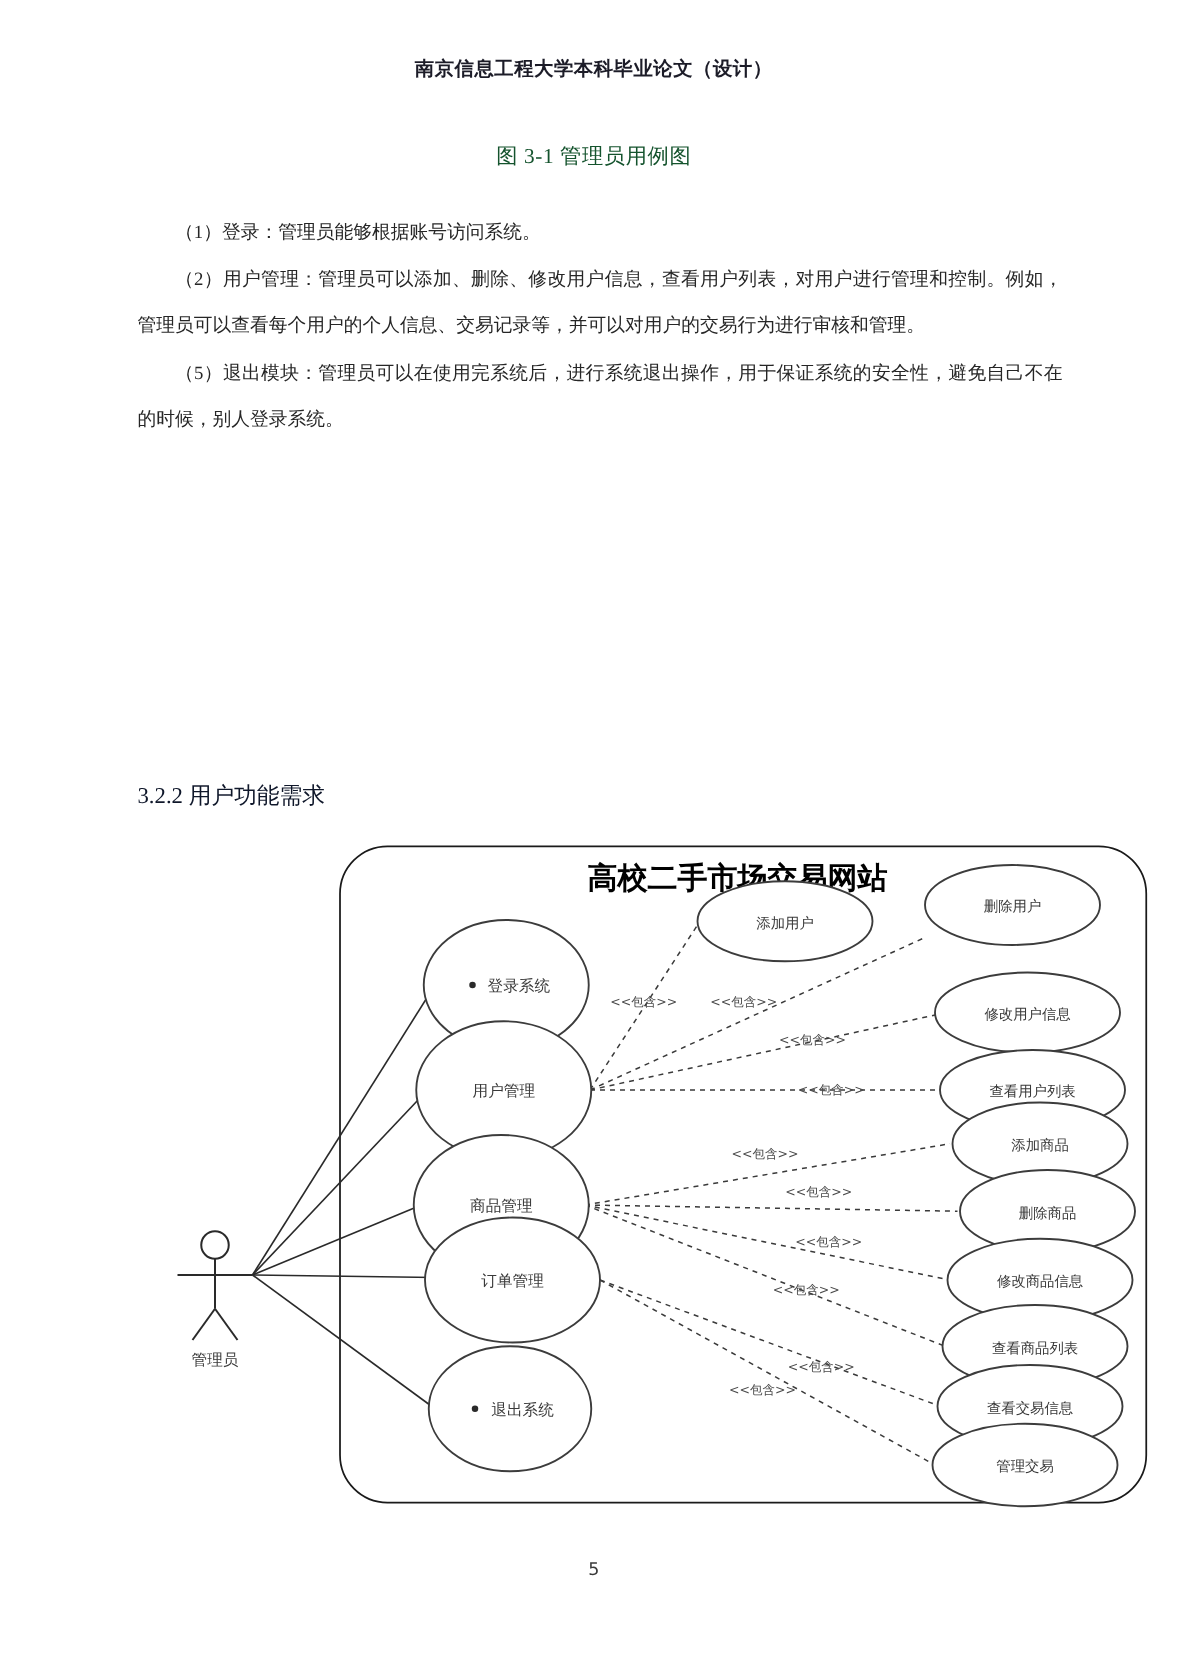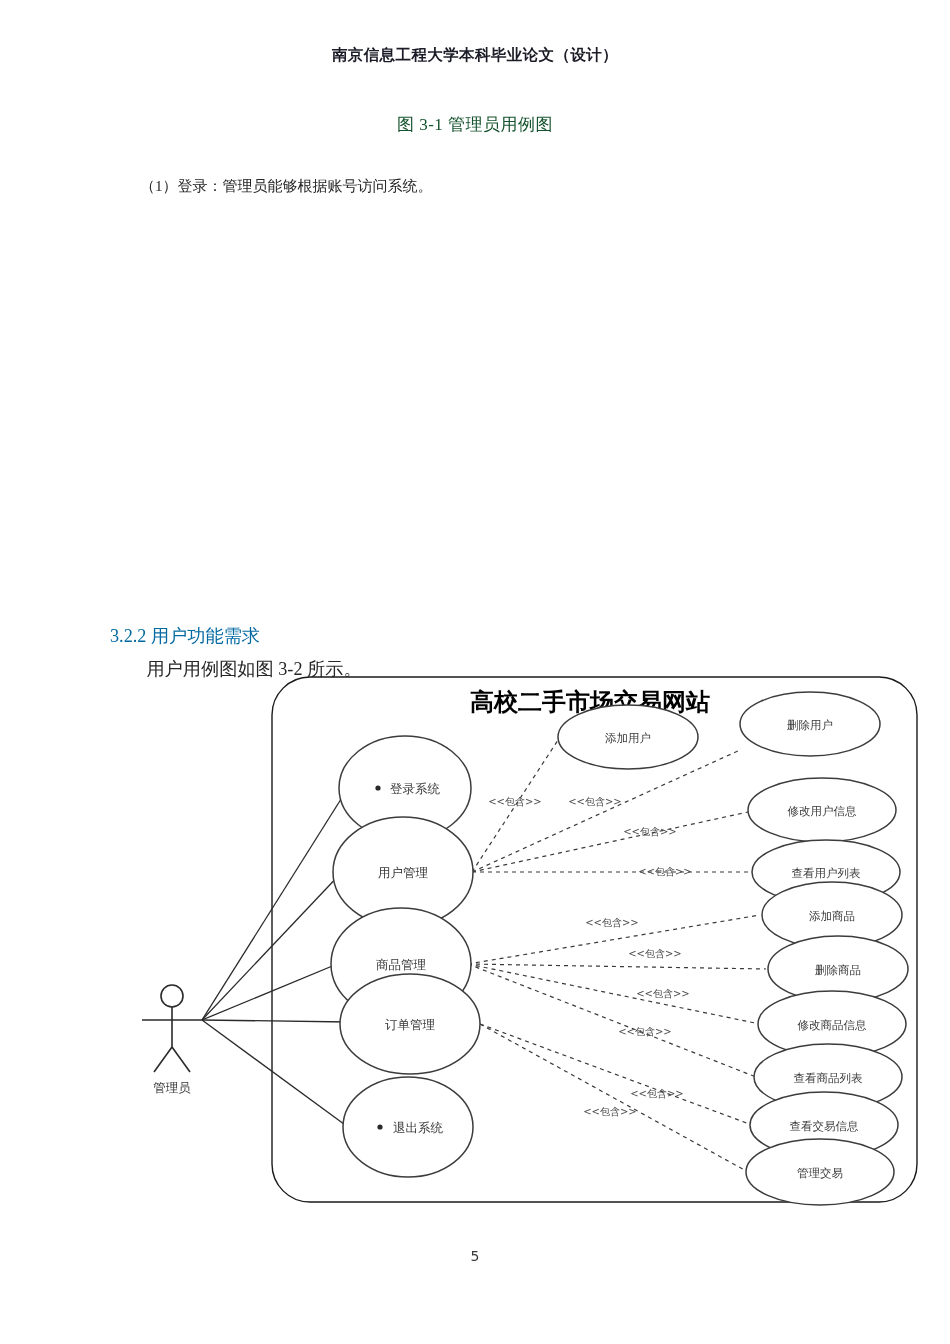--- a/index.html
+++ b/index.html
@@ -65,21 +65,21 @@
     color: #262626;
   }
 
   
   .section-heading {
     position: absolute;
     top: 620px;
     left: 110px;
     font-size: 18.2px;
     line-height: 33px;
-    color: #0369a1;
+    color: #0f172a;
   }
   .section-text {
     position: absolute;
     top: 653px;
     left: 110px;
     font-size: 18.2px;
     line-height: 33px;
     text-indent: 2em;
     width: 600px;
     color: #262626;
@@ -166,24 +166,25 @@
 <body>
 
 <div id="page">
 
   <div class="page-header">南京信息工程大学本科毕业论文（设计）</div>
 
   <div class="figure-caption">图 3-1  管理员用例图</div>
 
   <div class="body-block">
     <p class="para">（1）登录：管理员能够根据账号访问系统。</p>
+    <p class="para">（2）用户管理：管理员可以添加、删除、修改用户信息，查看用户列表，对用户进行管理和控制。例如，管理员可以查看每个用户的个人信息、交易记录等，并可以对用户的交易行为进行审核和管理。</p>
+    <p class="para">（5）退出模块：管理员可以在使用完系统后，进行系统退出操作，用于保证系统的安全性，避免自己不在的时候，别人登录系统。</p>
   </div>
 
   <div class="section-heading">3.2.2  用户功能需求</div>
-  <div class="section-text">用户用例图如图 3-2 所示。</div>
 
   <div class="diagram">
     <svg width="820" height="540" viewBox="0 0 820 540" xmlns="http://www.w3.org/2000/svg">
 
       <rect class="boundary-box" x="152" y="5" width="645" height="525" rx="38" ry="38"></rect>
 
       <text class="uc-title" x="470" y="38" text-anchor="middle">高校二手市场交易网站</text>
 
       <g>
         <circle class="actor-stroke" cx="52" cy="324" r="11"></circle>

